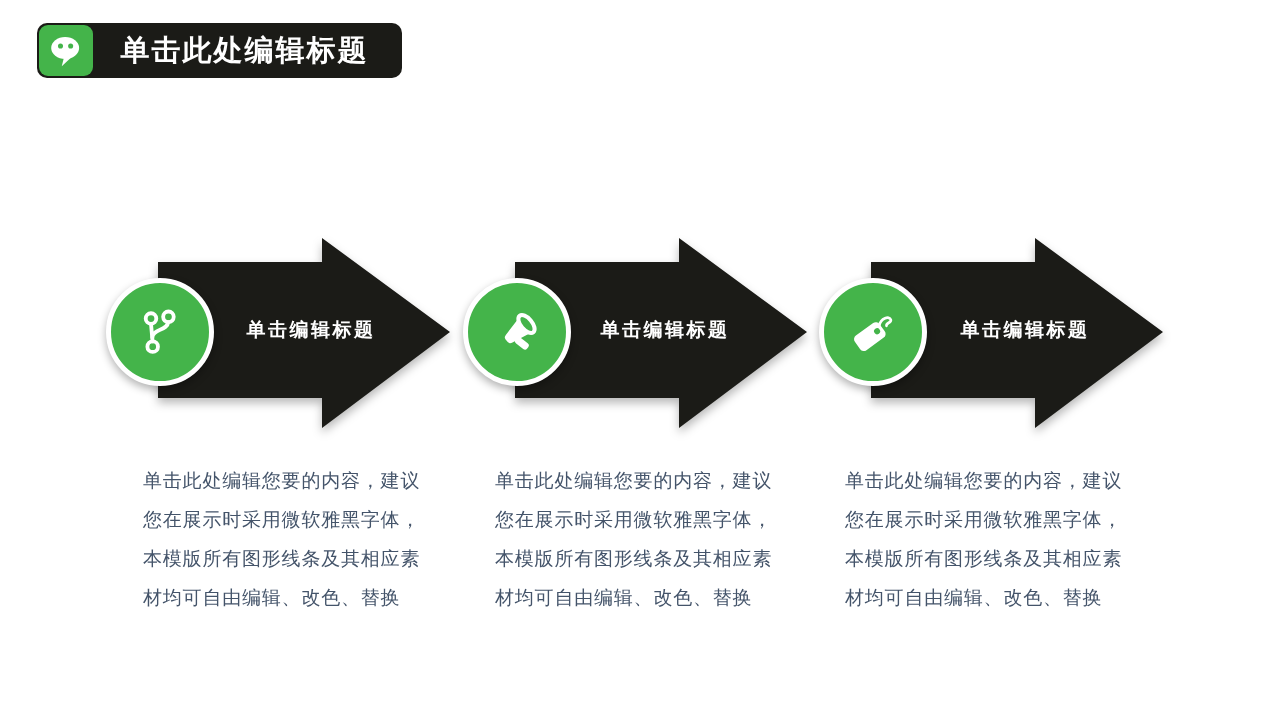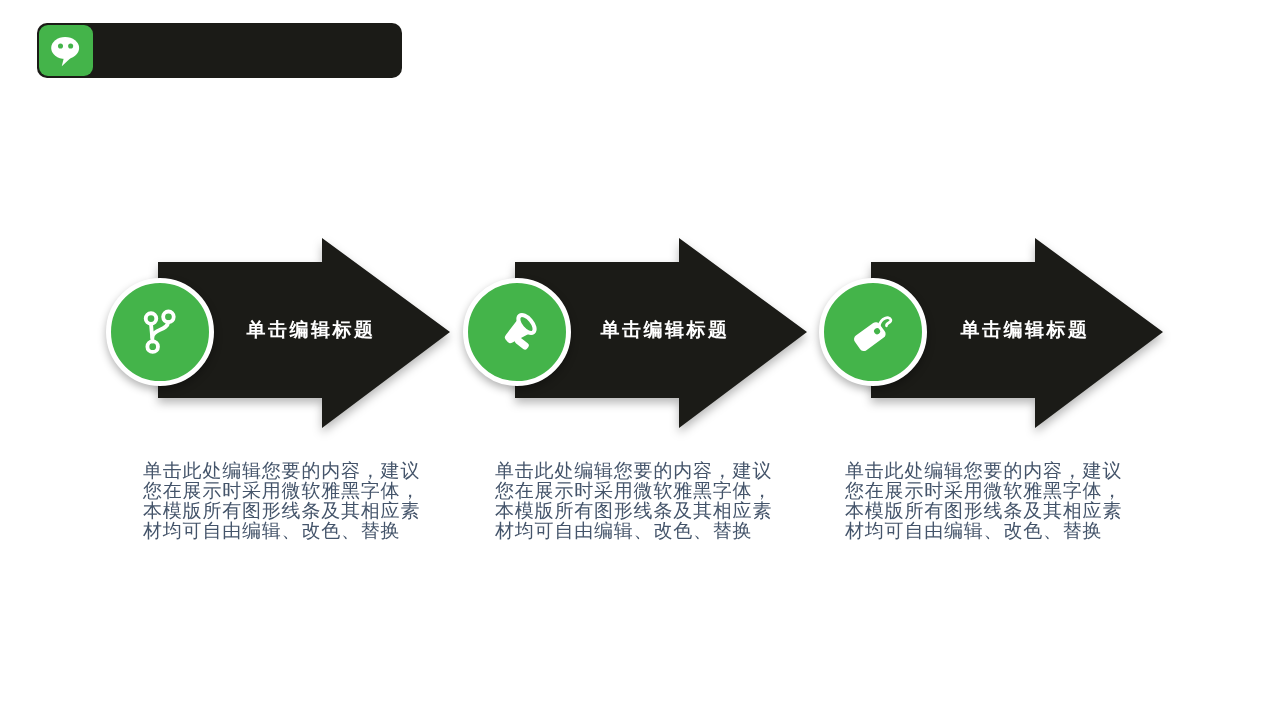--- a/index.html
+++ b/index.html
@@ -45,41 +45,42 @@
   .arrow-label{
     position:absolute;top:317px;width:226px;text-align:center;
     color:#ffffff;font-size:19px;font-weight:bold;letter-spacing:2.5px;
     white-space:nowrap;
   }
   .step:nth-of-type(2) .arrow-label{left:198px;}
   .step:nth-of-type(3) .arrow-label{left:552px;}
   .step:nth-of-type(4) .arrow-label{left:912px;}
   .para{
     position:absolute;top:461px;width:322px;
-    color:#44546a;font-size:19px;line-height:20px;letter-spacing:0.8px;
+    color:#44546a;font-size:19px;line-height:39px;letter-spacing:0.8px;
     white-space:pre-line;
   }
   .step:nth-of-type(2) .para{left:143px;}
   .step:nth-of-type(3) .para{left:495px;}
   .step:nth-of-type(4) .para{left:845px;}
 </style>
 </head>
 <body>
 
 <div class="slide">
 
   <div class="title-bar">
     <div class="title-icon">
       <svg viewBox="0 0 54 52" aria-hidden="true">
         <ellipse cx="26" cy="22.5" rx="16.5" ry="13" fill="#ffffff"></ellipse>
         <polygon points="25,32 22,44 35,32" fill="#ffffff"></polygon>
         <circle cx="20.5" cy="20" r="3" fill="#44b44a"></circle>
         <circle cx="32.5" cy="20" r="3" fill="#44b44a"></circle>
       </svg>
     </div>
+    <div class="title-text">单击此处编辑标题</div>
   </div>
 
   <div class="step">
     <svg class="arrow" viewBox="0 0 292 190">
       <polygon points="0,24 164,24 164,0 292,94 164,190 164,160 0,160" fill="#1b1b17"></polygon>
     </svg>
     <div class="circle">
       <svg viewBox="0 0 48 48">
         <g stroke="#ffffff" stroke-width="3.4" fill="none" stroke-linecap="round">
           <circle cx="16" cy="12" r="4.7"></circle>

